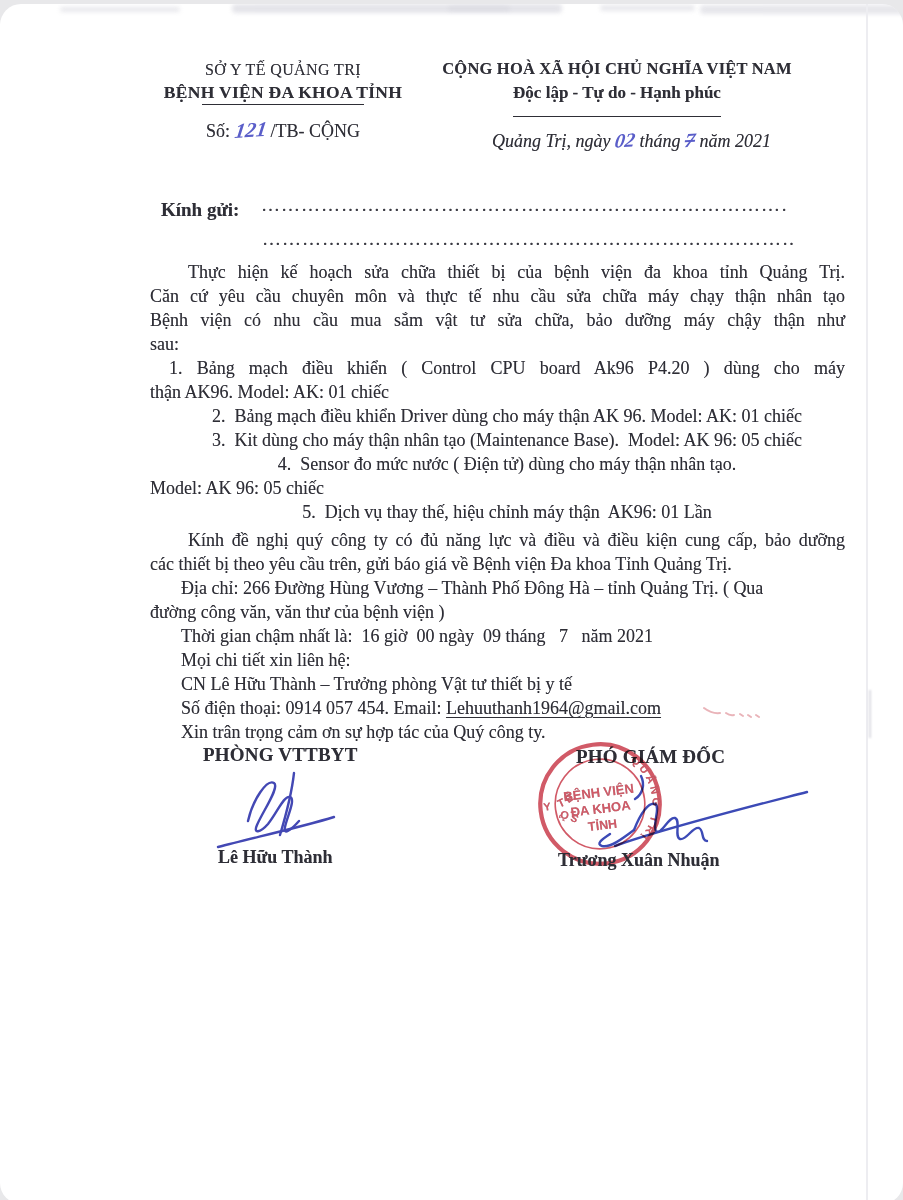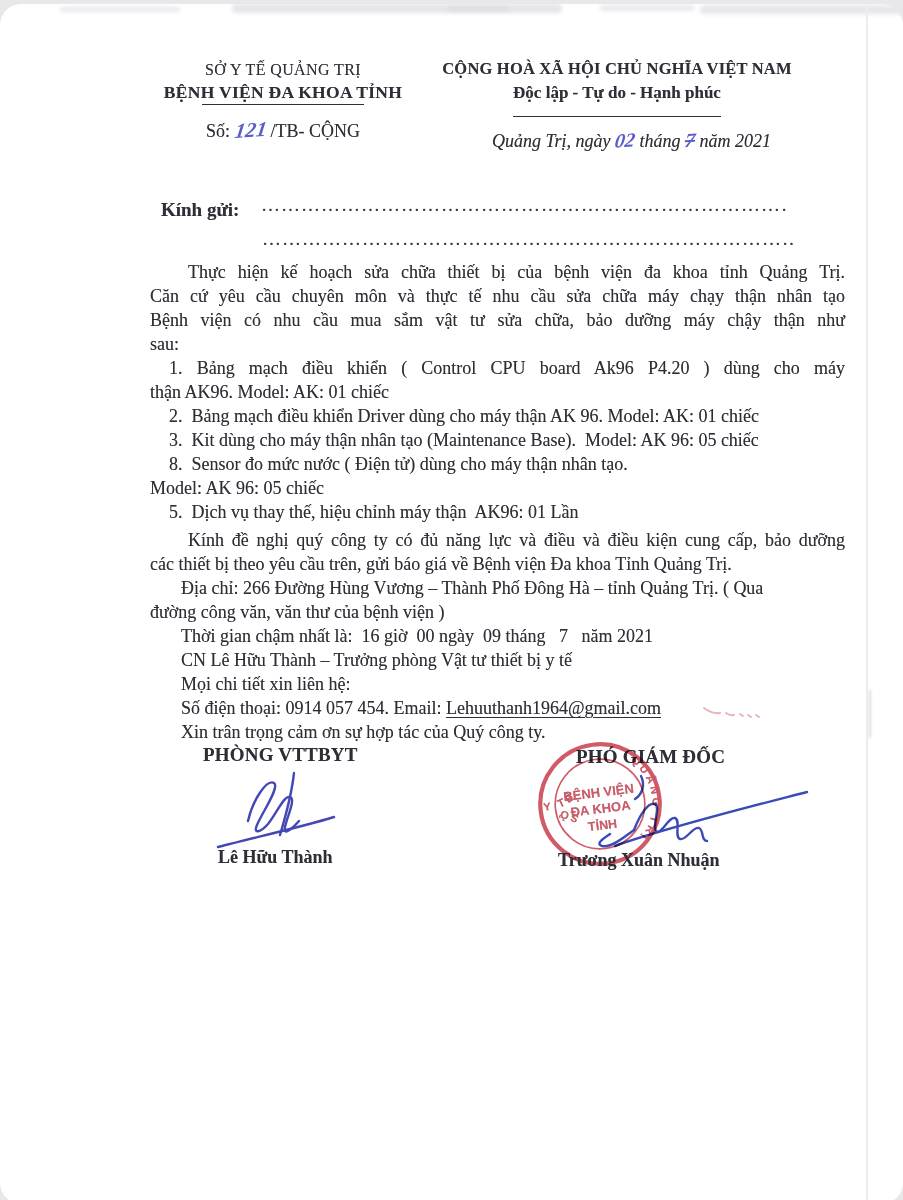--- a/index.html
+++ b/index.html
@@ -38,21 +38,21 @@
         width:526px;letter-spacing:1px;color:#3a3a42;}
   .dots-row2{margin-top:7px;padding-left:101px;}
   .dots-row2 .dots{width:534px;}
 
   
   .body{position:absolute;left:150px;top:256px;width:695px;font-size:18px;line-height:24px;}
   .l{white-space:pre;}
   .j{white-space:pre-wrap;text-align:justify;text-align-last:justify;}
   .ind{text-indent:38px;}
   .ind2{padding-left:31px;}
-  .li{padding-left:19px;}
+  .li{padding-left:19px;text-align:center;}
   .mt{margin-top:4px;}
   .email{text-decoration:underline;text-underline-offset:3px;}
 
   
   .red-smudge{position:absolute;left:700px;top:700px;width:64px;height:14px;opacity:.45;}
 
   
   .sig-zone{position:absolute;left:0;top:733px;width:791px;height:190px;}
   .sig-title{position:absolute;font-size:19px;font-weight:bold;letter-spacing:.2px;}
   .sig-title-left{left:203px;top:7px;}
@@ -100,33 +100,33 @@
   <div class="body">
     <div class="l j ind">Thực hiện kế hoạch sửa chữa thiết bị của bệnh viện đa khoa tỉnh Quảng Trị.</div>
     <div class="l j">Căn cứ yêu cầu chuyên môn và thực tế nhu cầu sửa chữa máy chạy thận nhân tạo</div>
     <div class="l j">Bệnh viện có nhu cầu mua sắm vật tư sửa chữa, bảo dưỡng máy chậy thận như</div>
     <div class="l">sau:</div>
 
     <div class="l j li">1. Bảng mạch điều khiển ( Control CPU board Ak96 P4.20 ) dùng cho máy</div>
     <div class="l">thận AK96. Model: AK: 01 chiếc</div>
     <div class="l li">2.  Bảng mạch điều khiển Driver dùng cho máy thận AK 96. Model: AK: 01 chiếc</div>
     <div class="l li">3.  Kit dùng cho máy thận nhân tạo (Maintenance Base).  Model: AK 96: 05 chiếc</div>
-    <div class="l li">8.  Sensor đo mức nước ( Điện tử) dùng cho máy thận nhân tạo.</div>
+    <div class="l li">4.  Sensor đo mức nước ( Điện tử) dùng cho máy thận nhân tạo.</div>
     <div class="l">Model: AK 96: 05 chiếc</div>
     <div class="l li">5.  Dịch vụ thay thế, hiệu chỉnh máy thận  AK96: 01 Lần</div>
 
     <div class="l j ind mt">Kính đề nghị quý công ty có đủ năng lực và điều và điều kiện cung cấp, bảo dưỡng</div>
     <div class="l">các thiết bị theo yêu cầu trên, gửi báo giá về Bệnh viện Đa khoa Tỉnh Quảng Trị.</div>
 
     <div class="l ind2">Địa chỉ: 266 Đường Hùng Vương – Thành Phố Đông Hà – tỉnh Quảng Trị. ( Qua</div>
     <div class="l">đường công văn, văn thư của bệnh viện )</div>
 
     <div class="l ind2">Thời gian chậm nhất là:  16 giờ  00 ngày  09 tháng   7   năm 2021</div>
+    <div class="l ind2">Mọi chi tiết xin liên hệ:</div>
     <div class="l ind2">CN Lê Hữu Thành – Trưởng phòng Vật tư thiết bị y tế</div>
-    <div class="l ind2">Mọi chi tiết xin liên hệ:</div>
     <div class="l ind2"><span>Số điện thoại: 0914 057 454. Email: </span><span class="email">Lehuuthanh1964@gmail.com</span></div>
     <div class="l ind2">Xin trân trọng cảm ơn sự hợp tác của Quý công ty.</div>
   </div>
 
   <svg class="red-smudge" viewBox="0 0 64 14">
     <path d="M4,4 q8,6 16,5 M26,9 q4,3 8,2 M40,10 l3,2 M48,11 l3,2 M56,11 l3,2" stroke="#d05a66" stroke-width="2" fill="none" stroke-linecap="round"></path>
   </svg>
 
   <div class="sig-zone">
     <div class="sig-title sig-title-left">PHÒNG VTTBYT</div>

